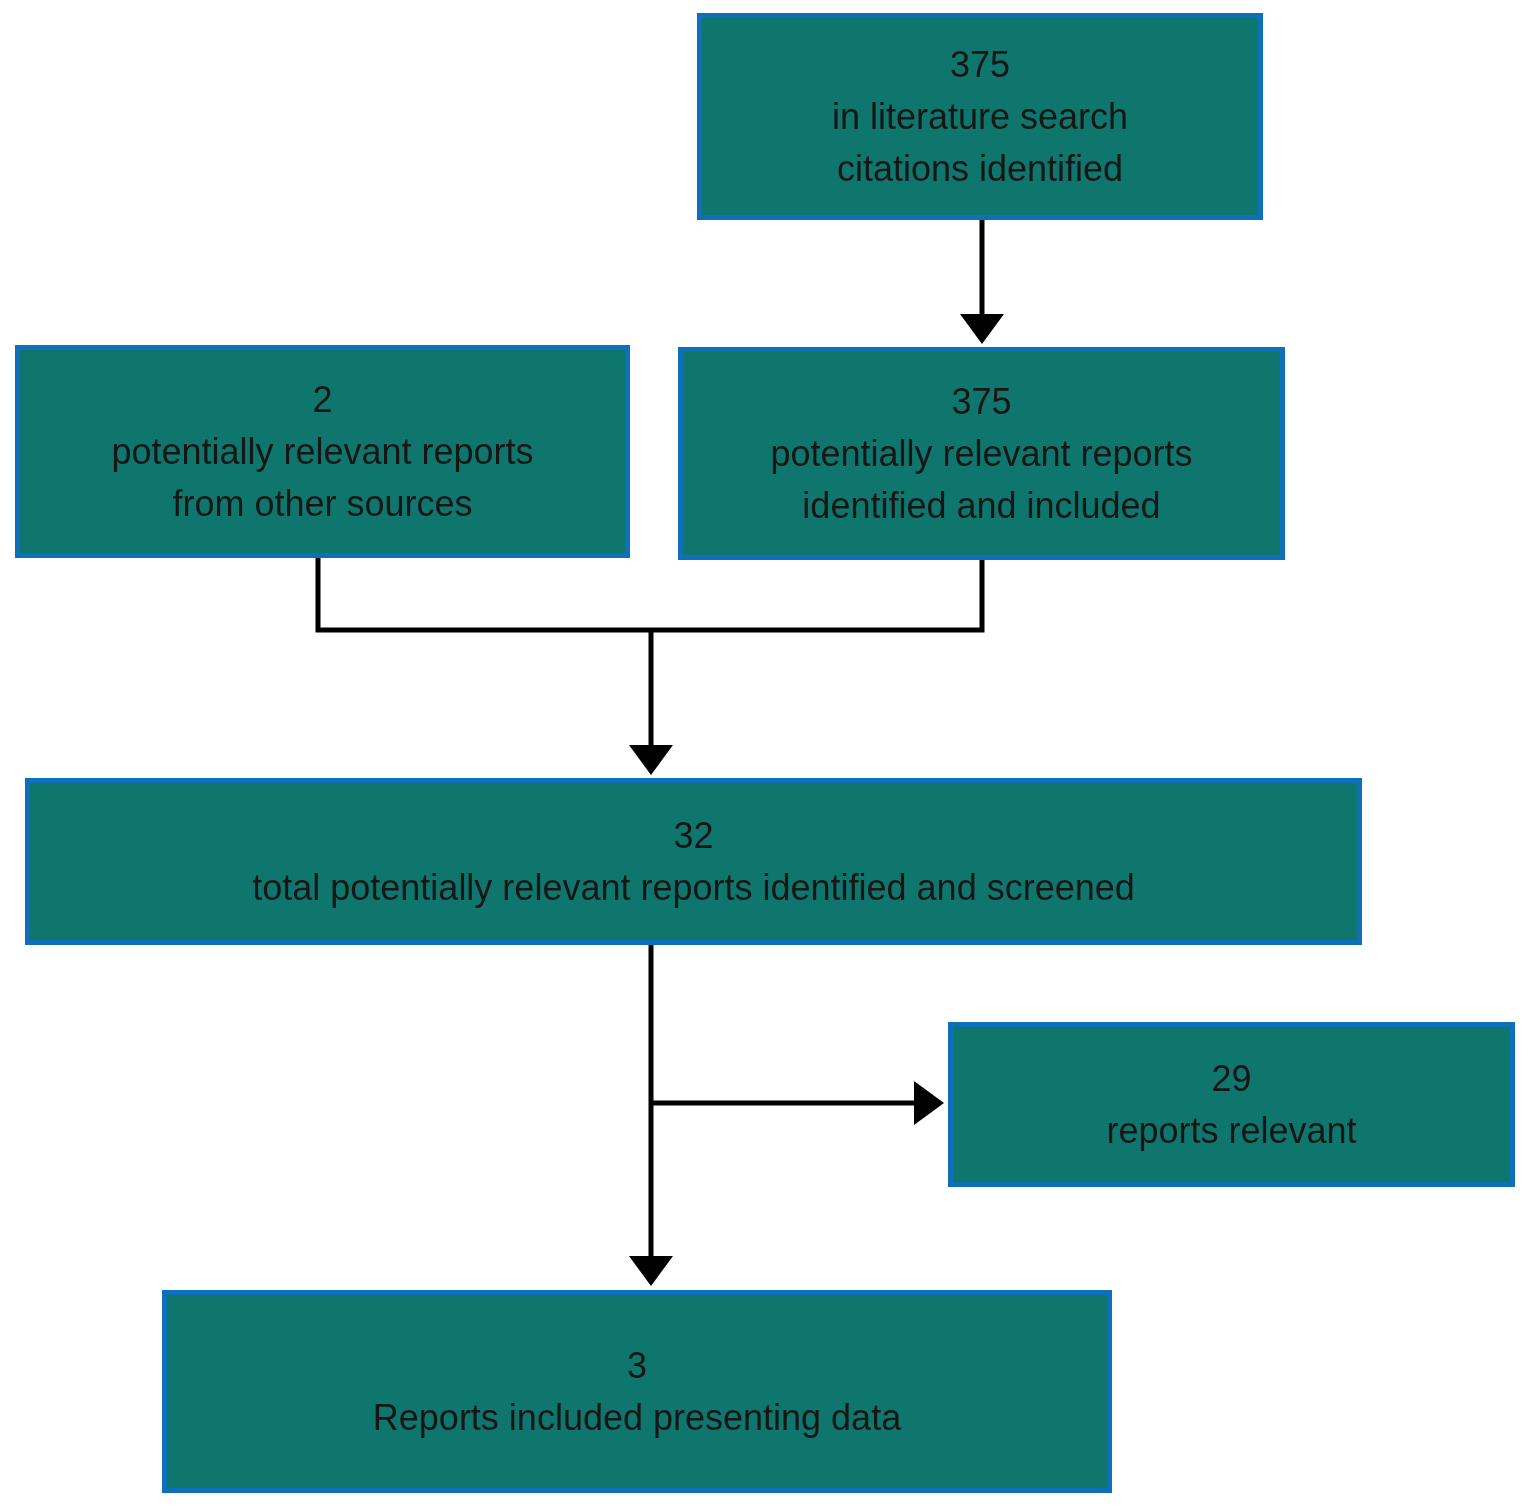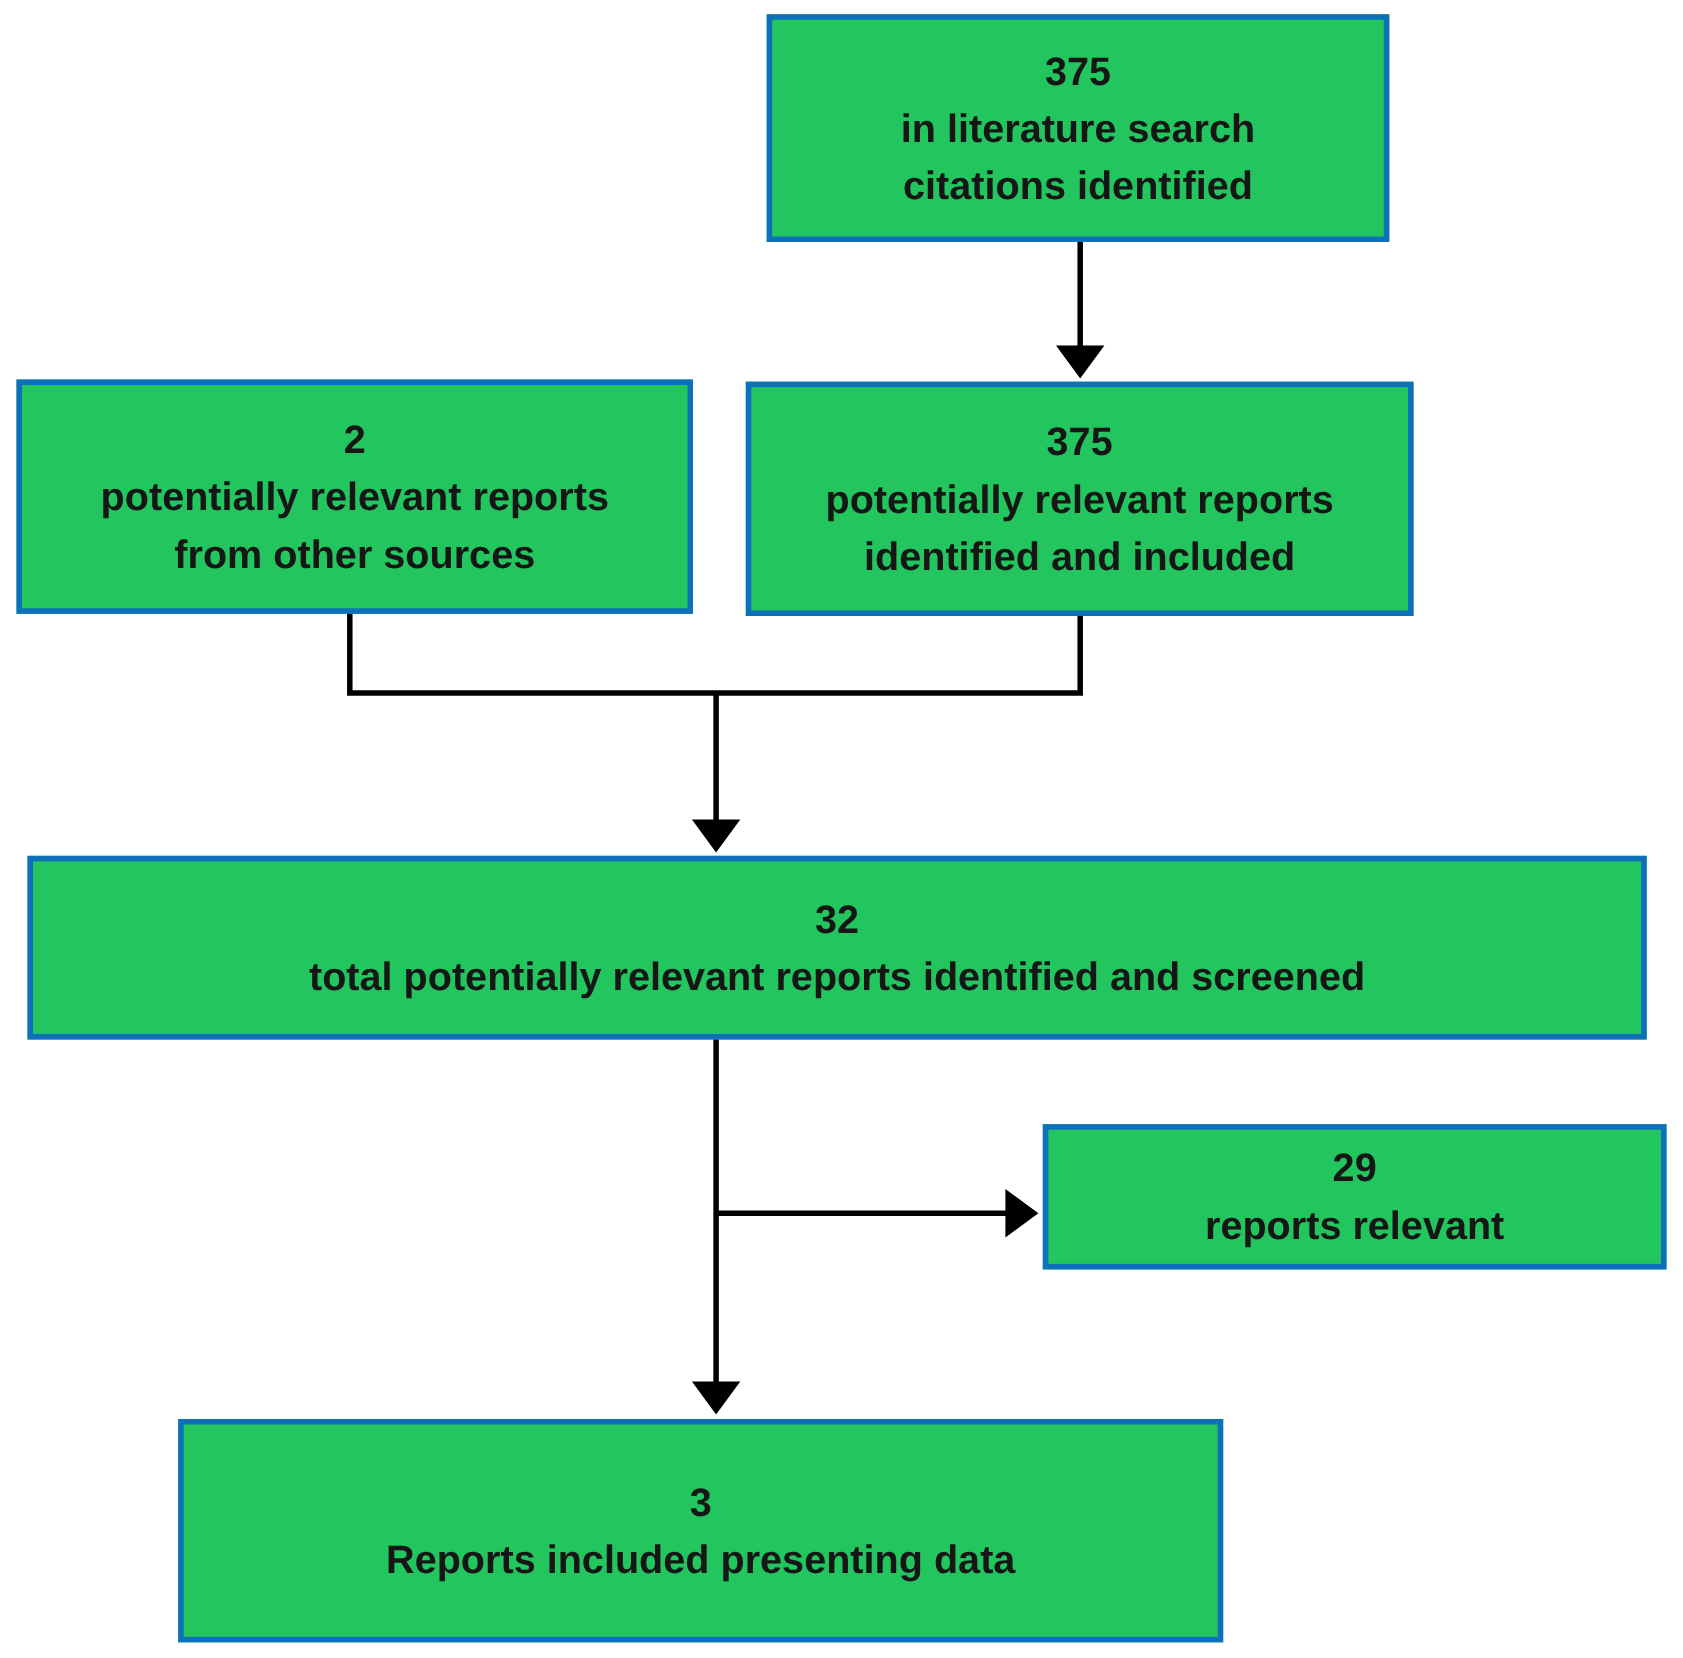--- a/index.html
+++ b/index.html
@@ -12,39 +12,39 @@
     width: 1530px;
     height: 1507px;
     background: #ffffff;
     font-family: "Liberation Sans", "DejaVu Sans", sans-serif;
     color: #161616;
   }
   .flow-box {
     position: absolute;
     box-sizing: border-box;
     border: 5px solid #0e6fba;
-    background: #22c55e;
+    background: #0f766e;
     display: flex;
     flex-direction: column;
     justify-content: center;
     align-items: center;
     text-align: center;
     font-size: 36px;
     line-height: 52px;
-    font-weight: 700;
+    font-weight: 400;
     z-index: 2;
   }
   .flow-box span { display: block; white-space: nowrap; }
 
   
   #box-citations   { left: 697px; top: 13px;   width: 566px;  height: 207px; }
   #box-other       { left: 15px;  top: 345px;  width: 615px;  height: 213px; }
   #box-screened    { left: 678px; top: 347px;  width: 607px;  height: 213px; }
-  #box-total       { left: 25px;  top: 778px;  width: 1472px; height: 167px; }
-  #box-excluded    { left: 948px; top: 1022px; width: 567px;  height: 132px; }
+  #box-total       { left: 25px;  top: 778px;  width: 1337px; height: 167px; }
+  #box-excluded    { left: 948px; top: 1022px; width: 567px;  height: 165px; }
   #box-included    { left: 162px; top: 1290px; width: 950px;  height: 203px; }
 
   #connector-layer {
     position: absolute;
     left: 0; top: 0;
     width: 1530px;
     height: 1507px;
     z-index: 1;
   }
   #connector-layer path,

